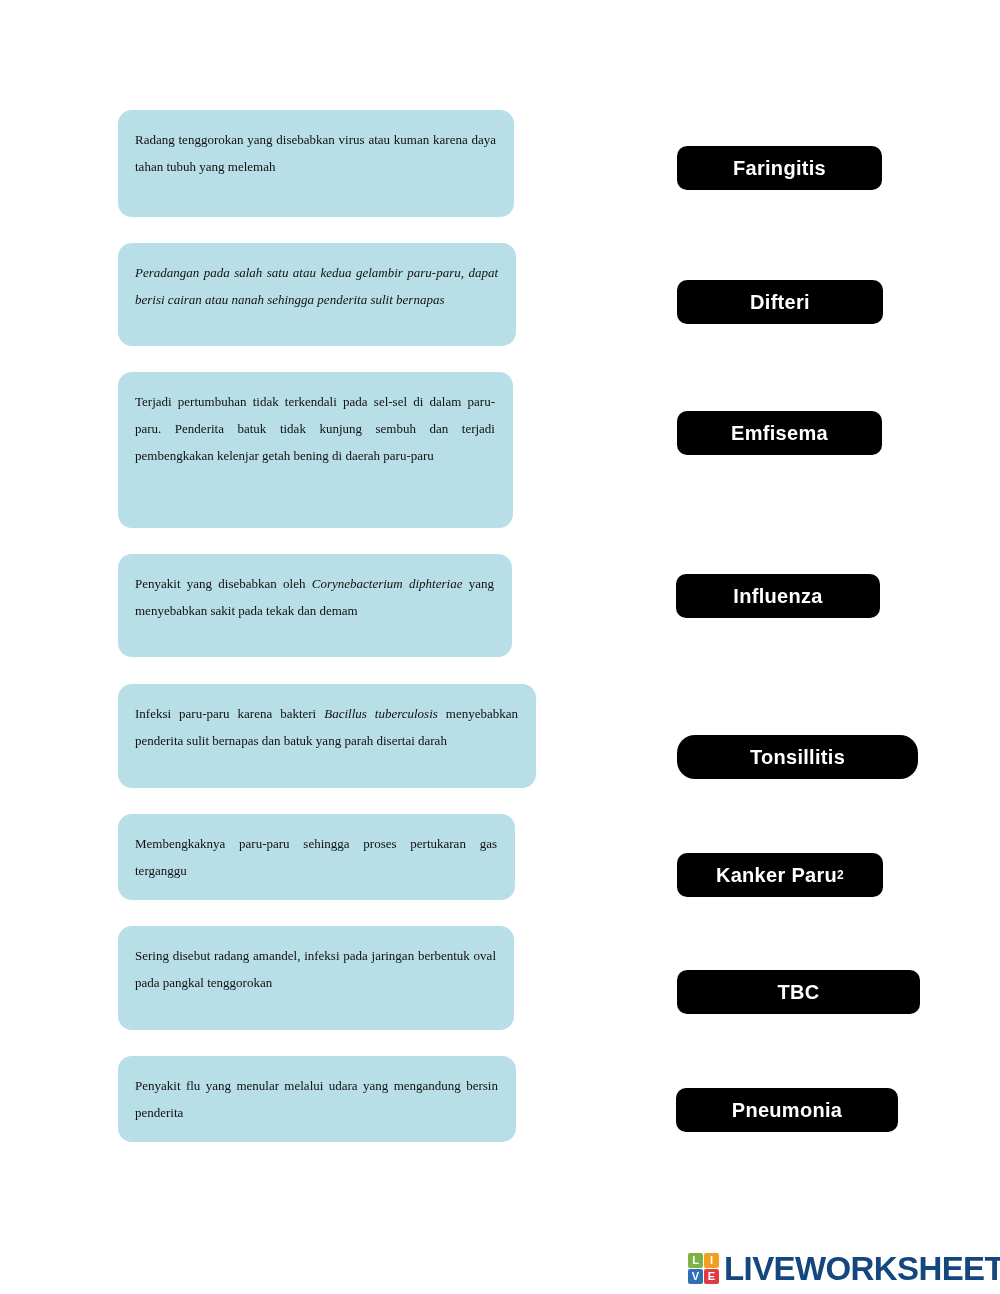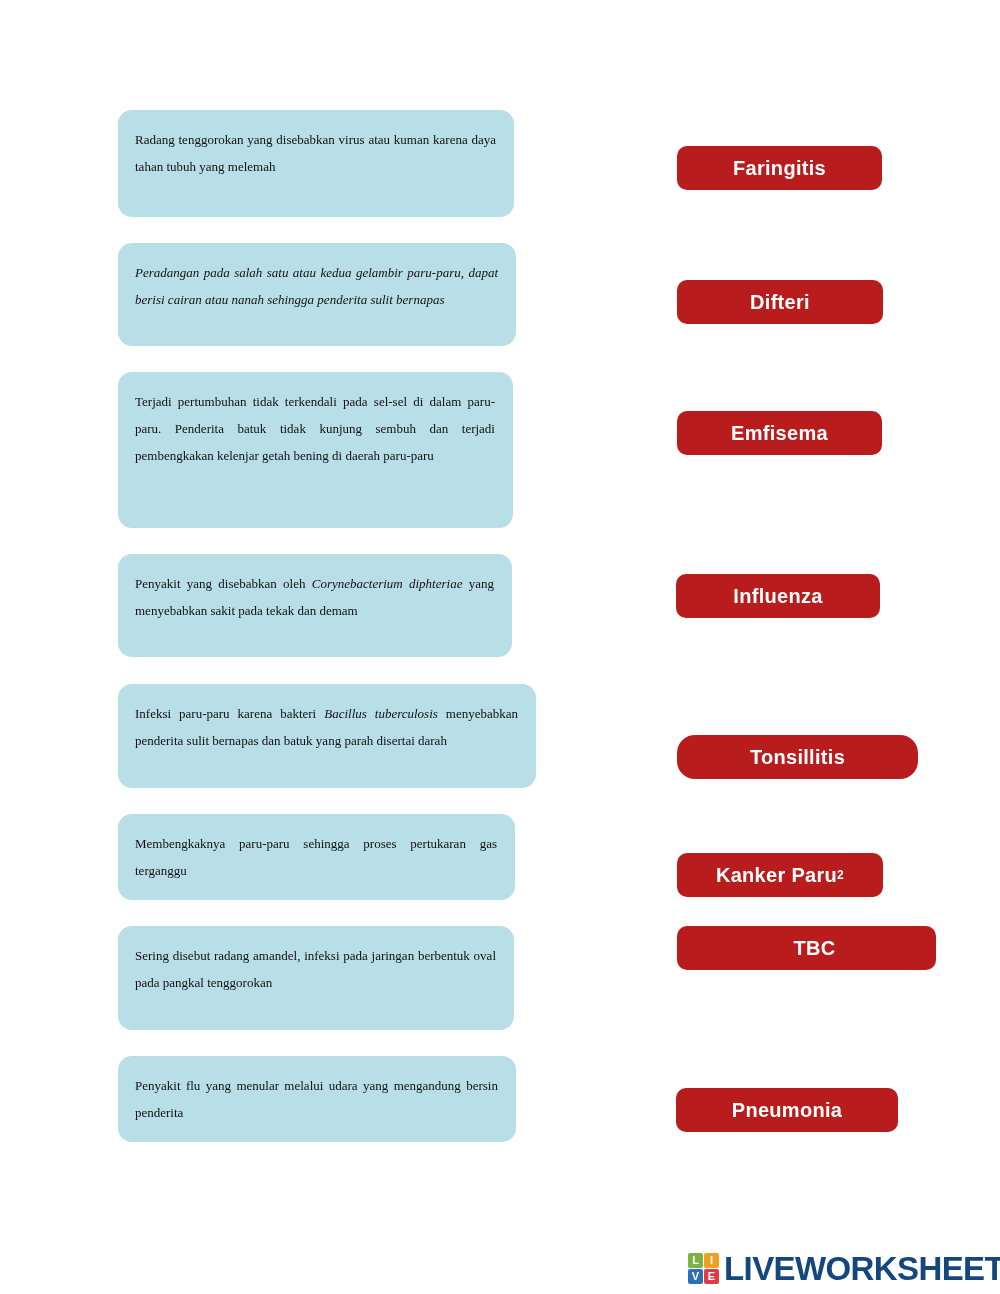--- a/index.html
+++ b/index.html
@@ -54,21 +54,21 @@
   .c3 { width: 394px; min-height: 103px; margin-bottom: 27px; }
   .c4 { width: 395px; min-height: 156px; margin-bottom: 26px; }
   .c5 { width: 418px; min-height: 104px; margin-bottom: 26px; }
   .c6 { width: 397px; min-height:  76px; margin-bottom: 26px; }
   .c7 { width: 396px; min-height: 104px; margin-bottom: 26px; }
   .c8 { width: 398px; min-height:  76px; margin-bottom: 0; }
 
   
   .btn {
     position: absolute;
-    background: #b91c1c;
+    background: #000000;
     color: #ffffff;
     border: none;
     border-radius: 10px;
     height: 44px;
     font-family: "Liberation Sans", sans-serif;
     font-weight: bold;
     font-size: 20px;
     letter-spacing: 0.3px;
     display: flex;
     align-items: center;
@@ -82,21 +82,21 @@
     vertical-align: super;
     line-height: 0;
   }
 
   .b1 { left: 677px; top: 146px; width: 205px; }
   .b2 { left: 677px; top: 280px; width: 206px; }
   .b3 { left: 677px; top: 411px; width: 205px; }
   .b4 { left: 676px; top: 574px; width: 204px; }
   .b5 { left: 677px; top: 735px; width: 241px; border-radius: 18px; }
   .b6 { left: 677px; top: 853px; width: 206px; }
-  .b7 { left: 677px; top: 926px; width: 243px; padding-left: 16px; }
+  .b7 { left: 677px; top: 970px; width: 243px; }
   .b8 { left: 676px; top: 1088px; width: 222px; }
 
   
   .lw-logo {
     position: absolute;
     left: 688px;
     top: 1248px;
     display: flex;
     align-items: center;
     height: 40px;

